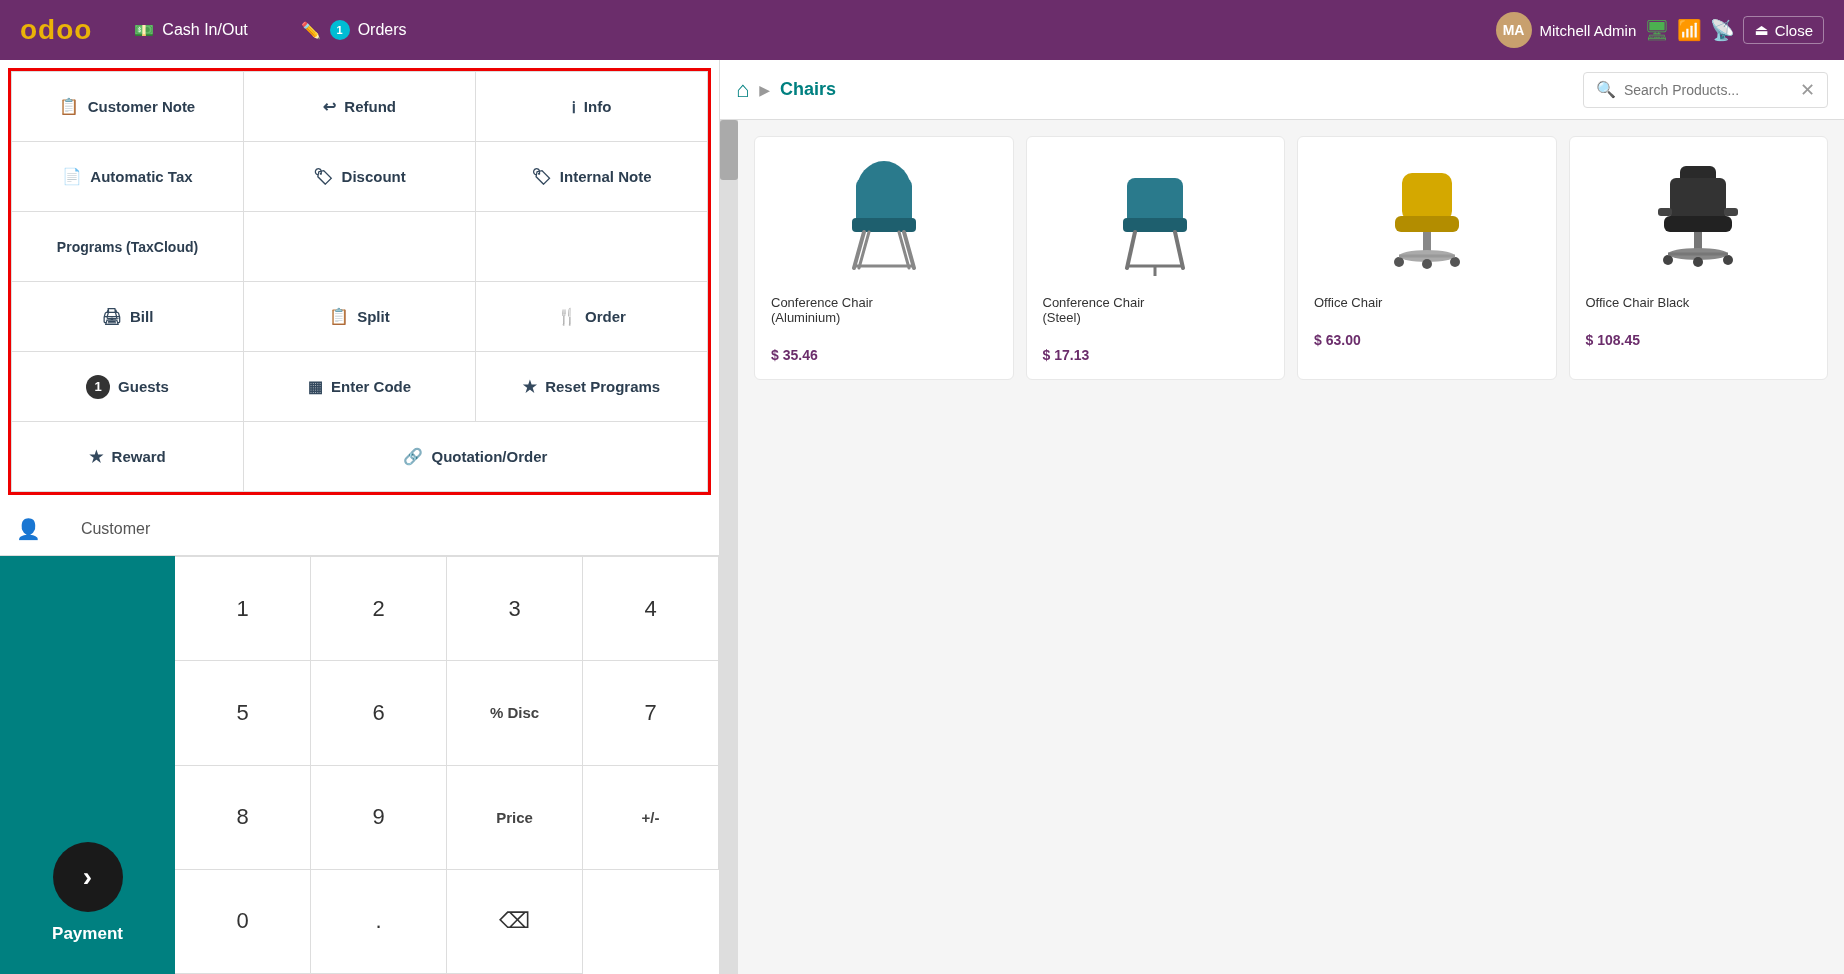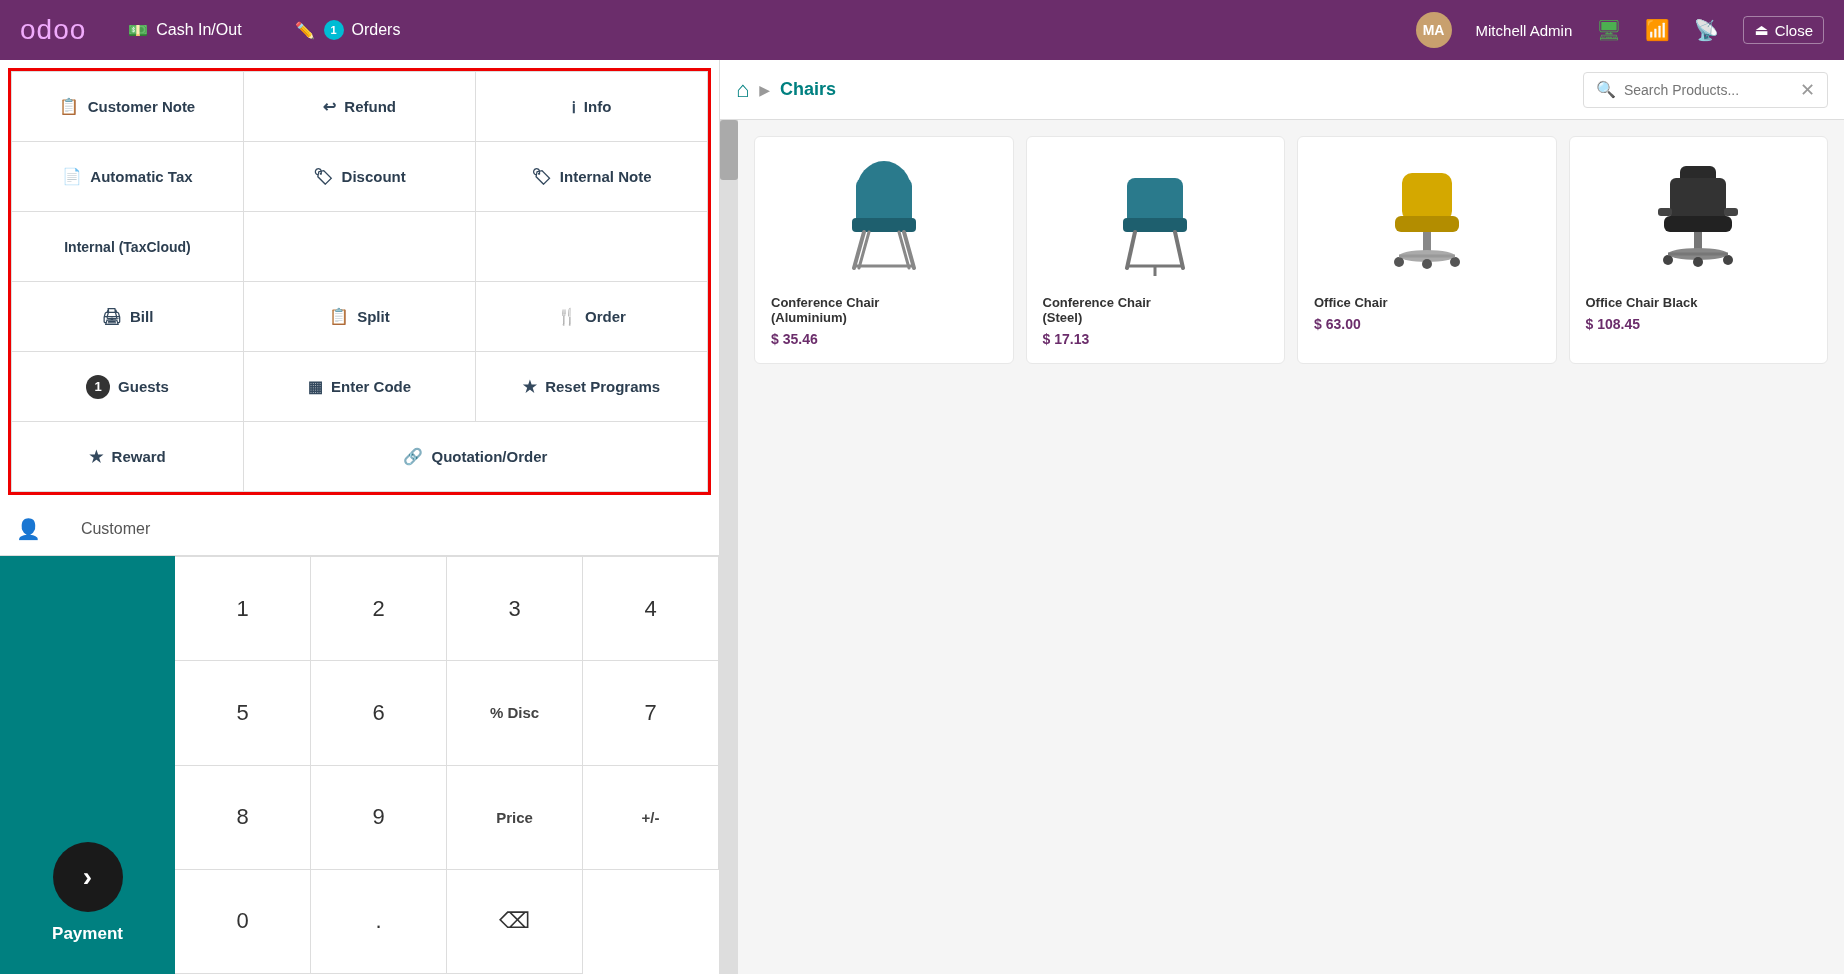--- a/index.html
+++ b/index.html
@@ -10,22 +10,22 @@
       background: #6b2d6b;
       height: 60px;
       display: flex;
       align-items: center;
       padding: 0 20px;
       gap: 30px;
       color: white;
     }
     .topbar-logo {
       font-size: 28px;
-      font-weight: normal;
-      color: #f0abfc;
+      font-weight: bold;
+      color: #eab308;
       letter-spacing: 1px;
     }
     .topbar-spacer { flex: 1; }
     .topbar-btn {
       display: flex;
       align-items: center;
       gap: 8px;
       font-size: 16px;
       color: white;
       cursor: pointer;
@@ -40,21 +40,21 @@
       height: 20px;
       font-size: 11px;
       display: flex;
       align-items: center;
       justify-content: center;
       font-weight: bold;
     }
     .topbar-right {
       display: flex;
       align-items: center;
-      gap: 24px;
+      gap: 8px;
     }
     .avatar {
       width: 36px;
       height: 36px;
       border-radius: 50%;
       background: #c8a06e;
       display: flex;
       align-items: center;
       justify-content: center;
       font-size: 14px;
@@ -289,22 +289,22 @@
     .product-img-area {
       height: 130px;
       display: flex;
       align-items: center;
       justify-content: center;
       margin-bottom: 12px;
     }
     .product-name {
       font-size: 13px;
       color: #333;
-      margin-bottom: 6px;
-      font-weight: 700;
+      margin-bottom: 22px;
+      font-weight: 400;
     }
     .product-price {
       font-size: 14px;
       color: #6b2d6b;
       font-weight: 600;
     }
 
     
     .chair-img { width: 100px; height: 120px; }
 
@@ -364,21 +364,21 @@
         <div class="action-cell">
           <span class="cell-icon">🏷</span>
           <span>Discount</span>
         </div>
         <div class="action-cell">
           <span class="cell-icon">🏷</span>
           <span>Internal Note</span>
         </div>
 
         <div class="action-cell mapping-cell">
-          <span>Internal (TaxCloud)</span>
+          <span>Programs (TaxCloud)</span>
         </div>
         <div class="action-cell" style="border-right:1px solid #ddd;"></div>
         <div class="action-cell"></div>
 
         <div class="action-cell">
           <span class="cell-icon">🖨</span>
           <span>Bill</span>
         </div>
         <div class="action-cell">
           <span class="cell-icon">📋</span>

